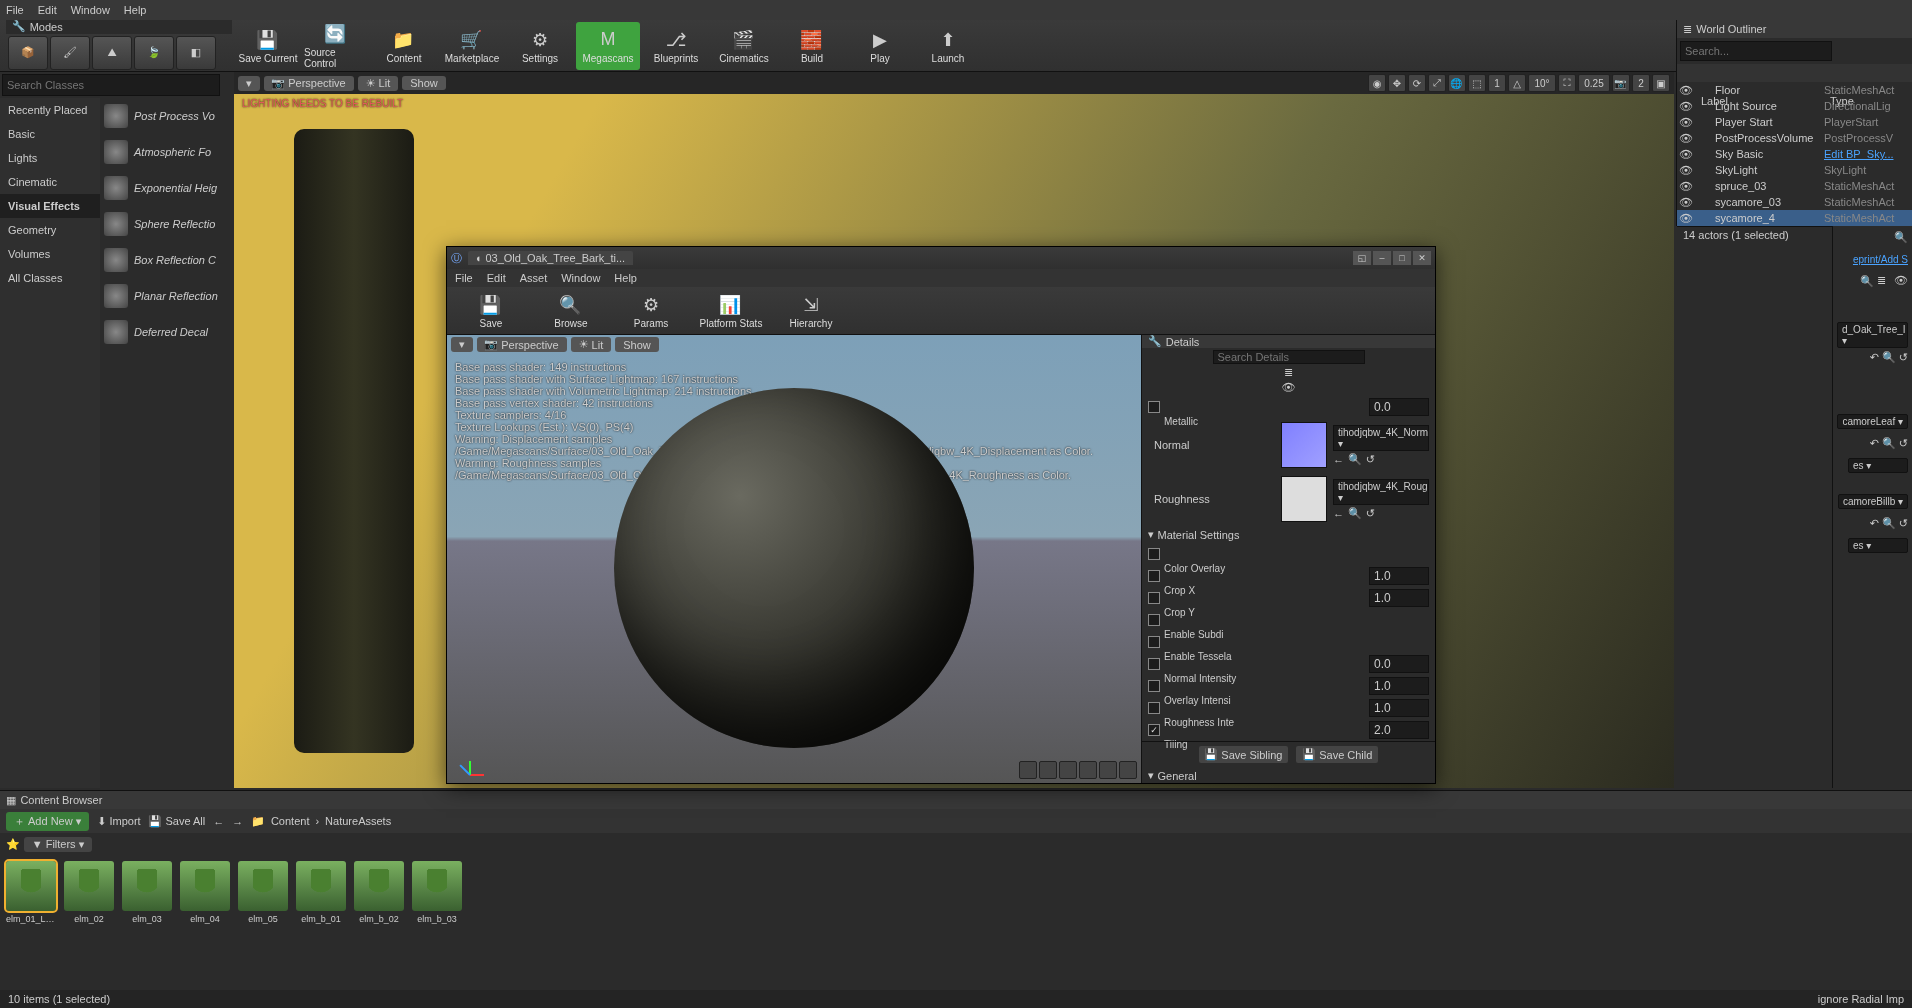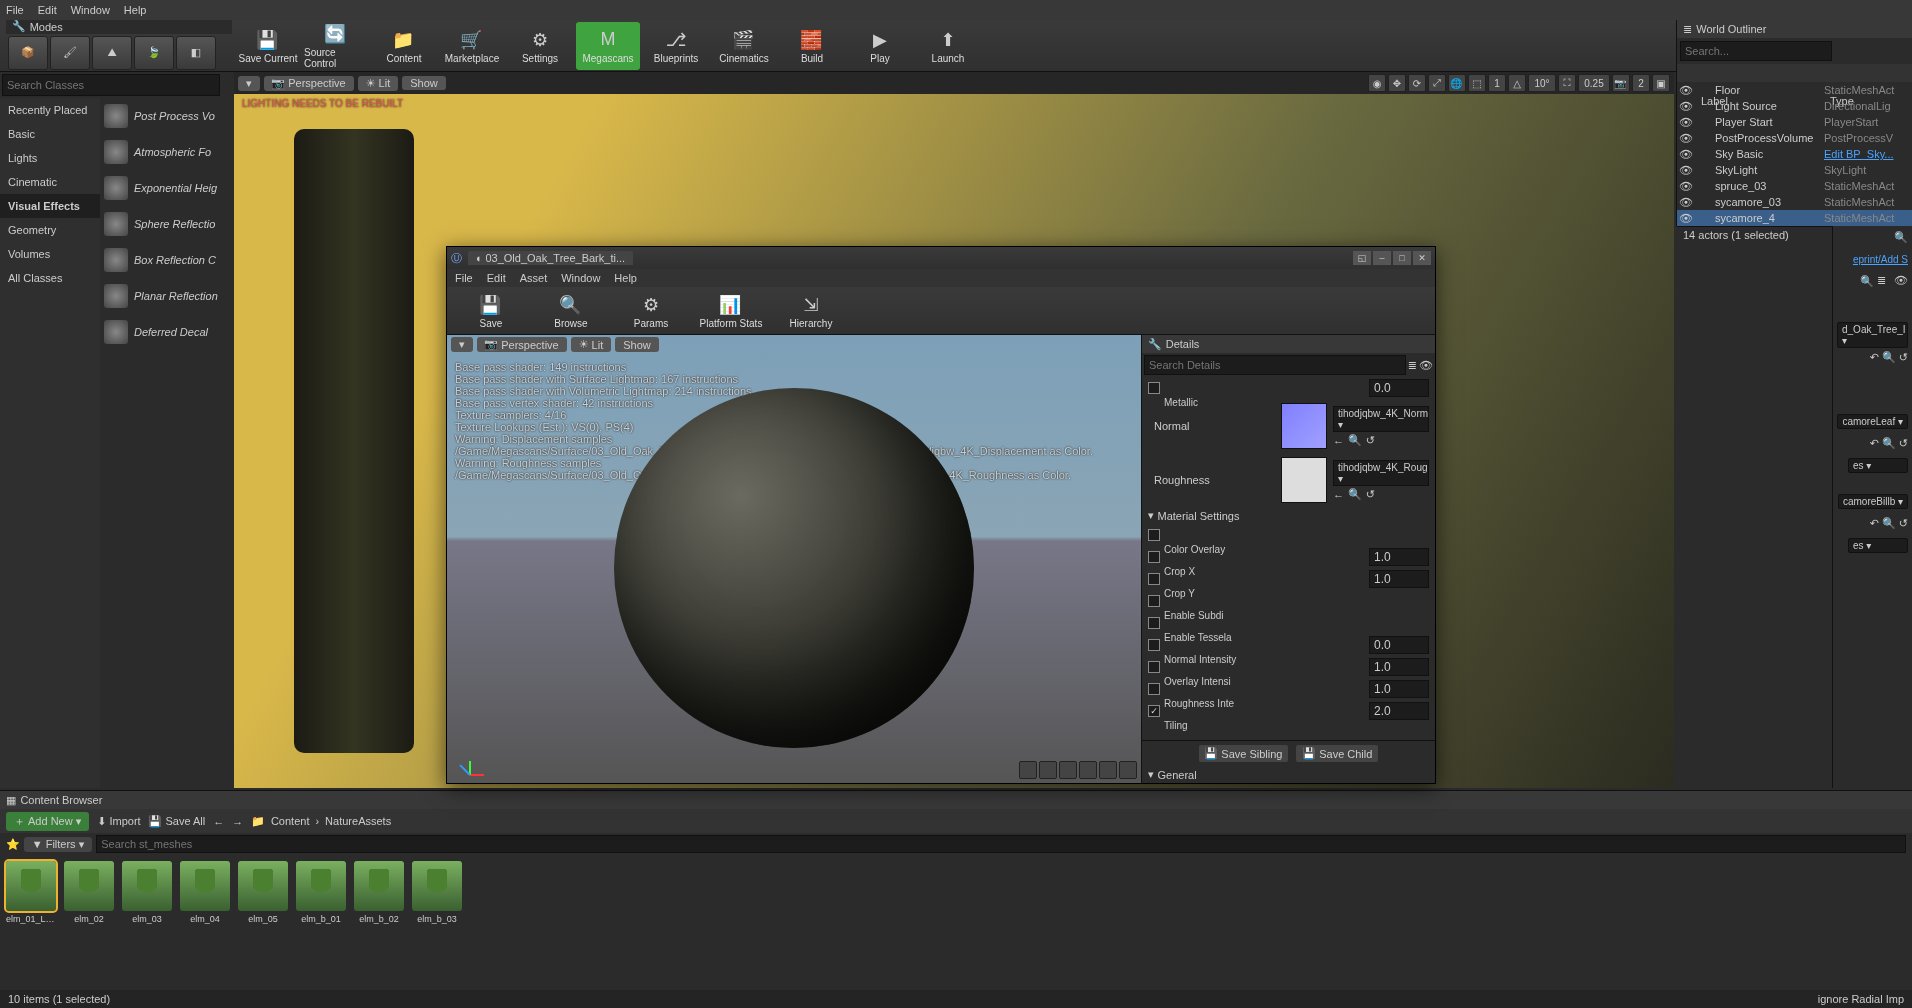--- a/index.html
+++ b/index.html
@@ -394,21 +394,20 @@
         <span>📁</span>
         <span>Content</span>
         <span>›</span>
         <span>NatureAssets</span>
       </div>
     </div>
   </div>
   <div class="cb-filter">
     <span>⭐</span>
     <span class="pill"><span>▼</span> <span>Filters ▾</span></span>
-    <input placeholder="Search st_meshes" style="">
   </div>
   <div class="cb-grid" id="cb-grid">
       <div class="cb-item sel">
         <div class="th"></div>
         <div class="nm">elm_01_LOD0</div>
       </div>
       <div class="cb-item">
         <div class="th"></div>
         <div class="nm">elm_02</div>
       </div>
@@ -521,21 +520,21 @@
         <span></span>
         <span></span>
         <span></span>
       </div>
     </div>
     <div class="mat-details">
       <div class="panel-tab">
         <span>🔧</span>
         <span>Details</span>
       </div>
-      <div style="display:flex;align-items:center;gap:2px;padding:2px;">
+      <div style="display:flex;align-items:center;gap:2px;padding:2px;flex-direction:column;">
         <input class="det-search" style="flex: 1 1 0%; margin: 0px;" placeholder="Search Details">
         <span>≣</span>
         <span>👁</span>
       </div>
       <div class="det-row">
         <span class="ck"></span>
         <span class="nm">Metallic</span>
         <span class="val">0.0</span>
       </div>
       <div style="display:flex;align-items:center;gap:6px;padding:4px 6px;">

